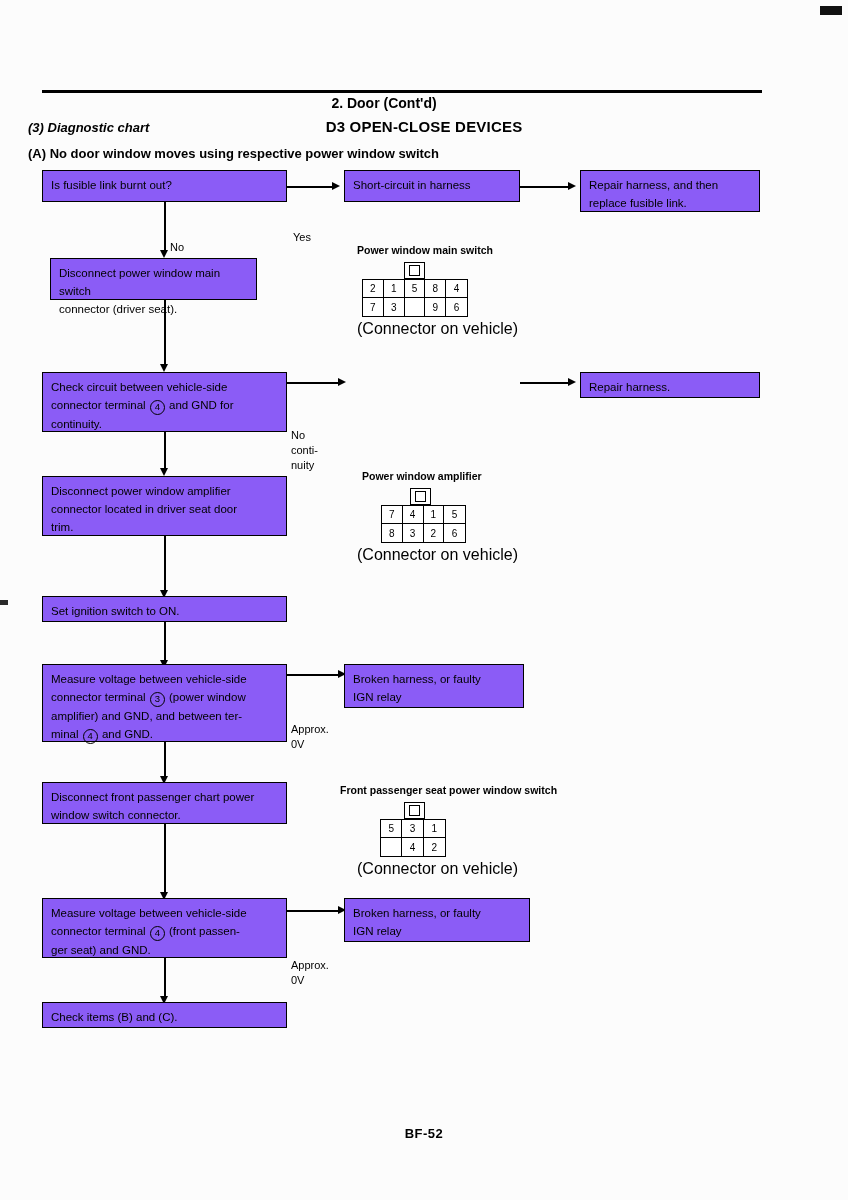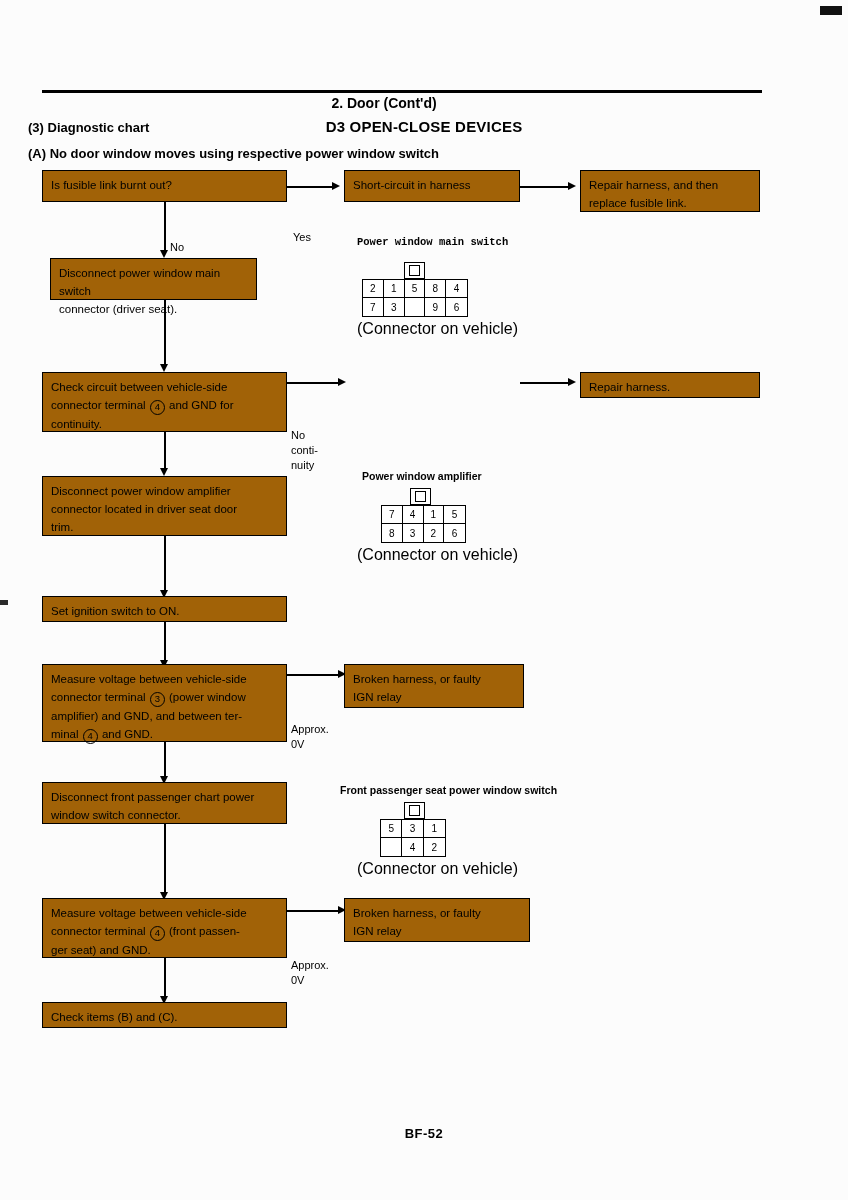--- a/index.html
+++ b/index.html
@@ -62,29 +62,29 @@
     text-align: center;
     font-size: 14px;
     font-weight: bold;
   }
   .sec-heading {
     position: absolute;
     font-size: 13px;
     font-weight: bold;
     white-space: nowrap;
   }
-  .h-3 { top: 120px; left: 28px; }
+  .h-3 { top: 120px; left: 28px; font-style: italic; }
   .h-a { top: 146px; left: 28px; }
 
   
   .box {
     position: absolute;
     border: 1.6px solid #000;
     box-sizing: border-box;
-    background: #a16207;
+    background: #8b5cf6;
     font-size: 11.5px;
     line-height: 18px;
     padding: 5px 8px 4px 8px;
     white-space: pre-line;
   }
   .box .circled {
     display: inline-block;
     border: 1.2px solid #000;
     border-radius: 50%;
     width: 13px;
@@ -215,21 +215,21 @@
   <div class="box" style="top:170px; left:580px; width:180px; height:42px;">Repair harness, and then
 replace fusible link.</div>
 
   <div class="vline" style="top:202px; left:164px; height:52px;"></div>
   <div class="arrow-down" style="top:250px; left:160px;"></div>
   <div class="flowlabel" style="top:200px; left:170px;">No</div>
 
   <div class="box" style="top:258px; left:50px; width:207px; height:42px;">Disconnect power window main switch
 connector (driver seat).</div>
 
-  <div class="conn-title" style="top:236px; left:357px;font-family:Liberation Mono, monospace;">Power window main switch</div>
+  <div class="conn-title" style="top:244px; left:357px;">Power window main switch</div>
   <div class="conn-tab" style="top:262px; left:404px; width:21px; height:17px;">
       <i></i>
     </div>
   <div class="pin-grid" style="top:279px; left:362px; width:106px; height:38px; grid-template-columns:repeat(5,1fr); grid-template-rows:repeat(2,1fr);">
     <div class="pin">2</div>
     <div class="pin">1</div>
     <div class="pin">5</div>
     <div class="pin">8</div>
     <div class="pin last-col">4</div>
     <div class="pin last-row">7</div>

